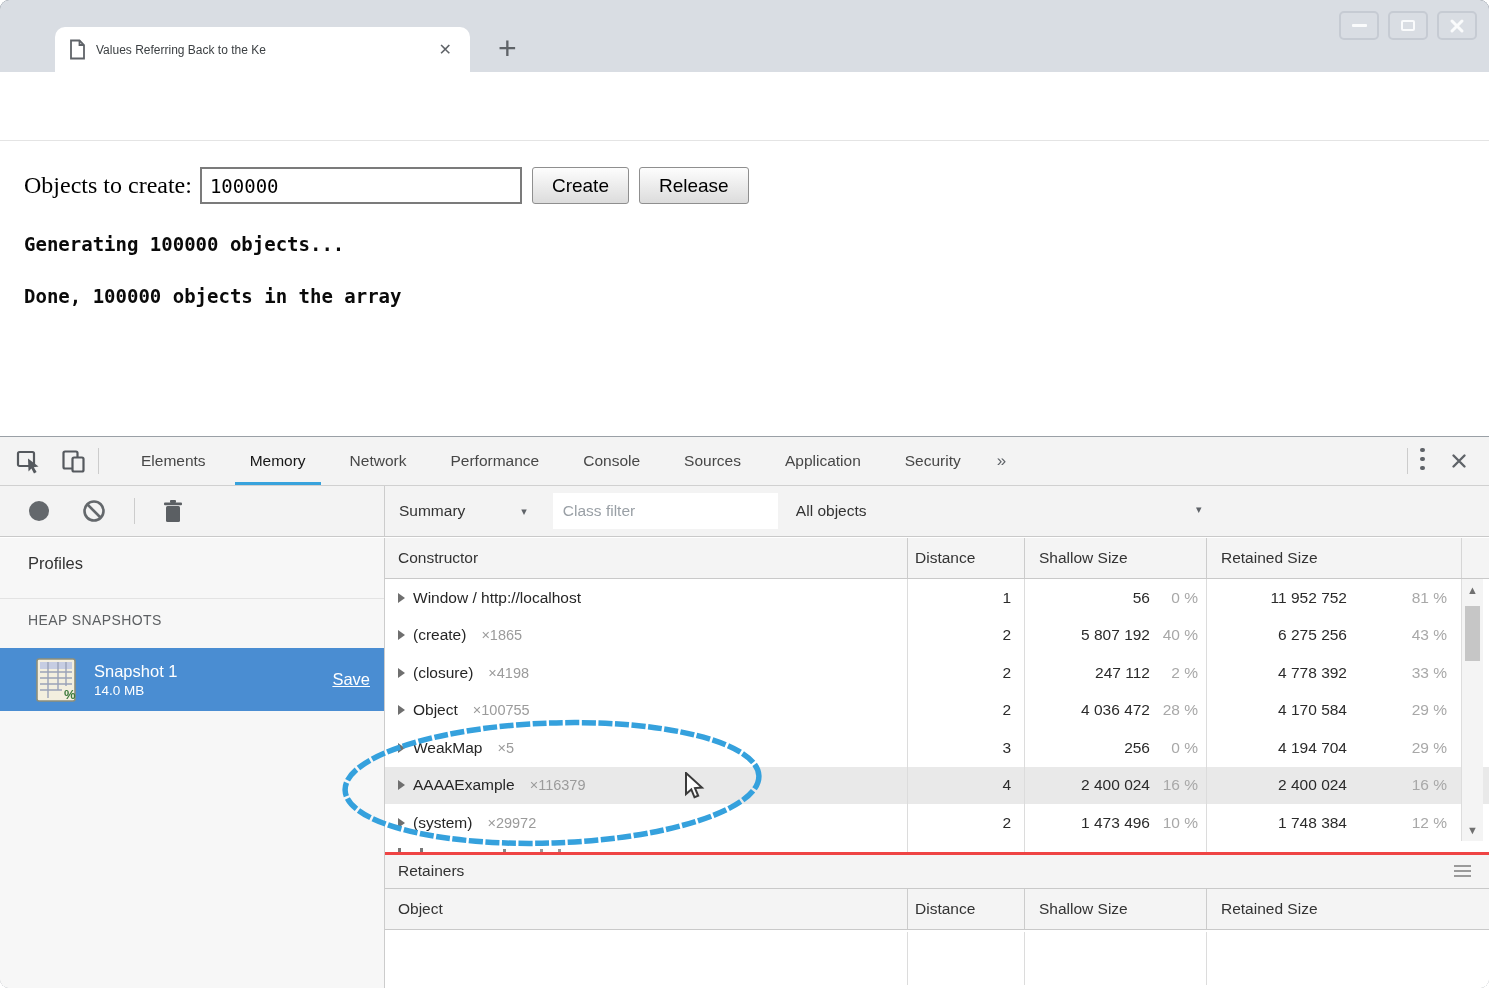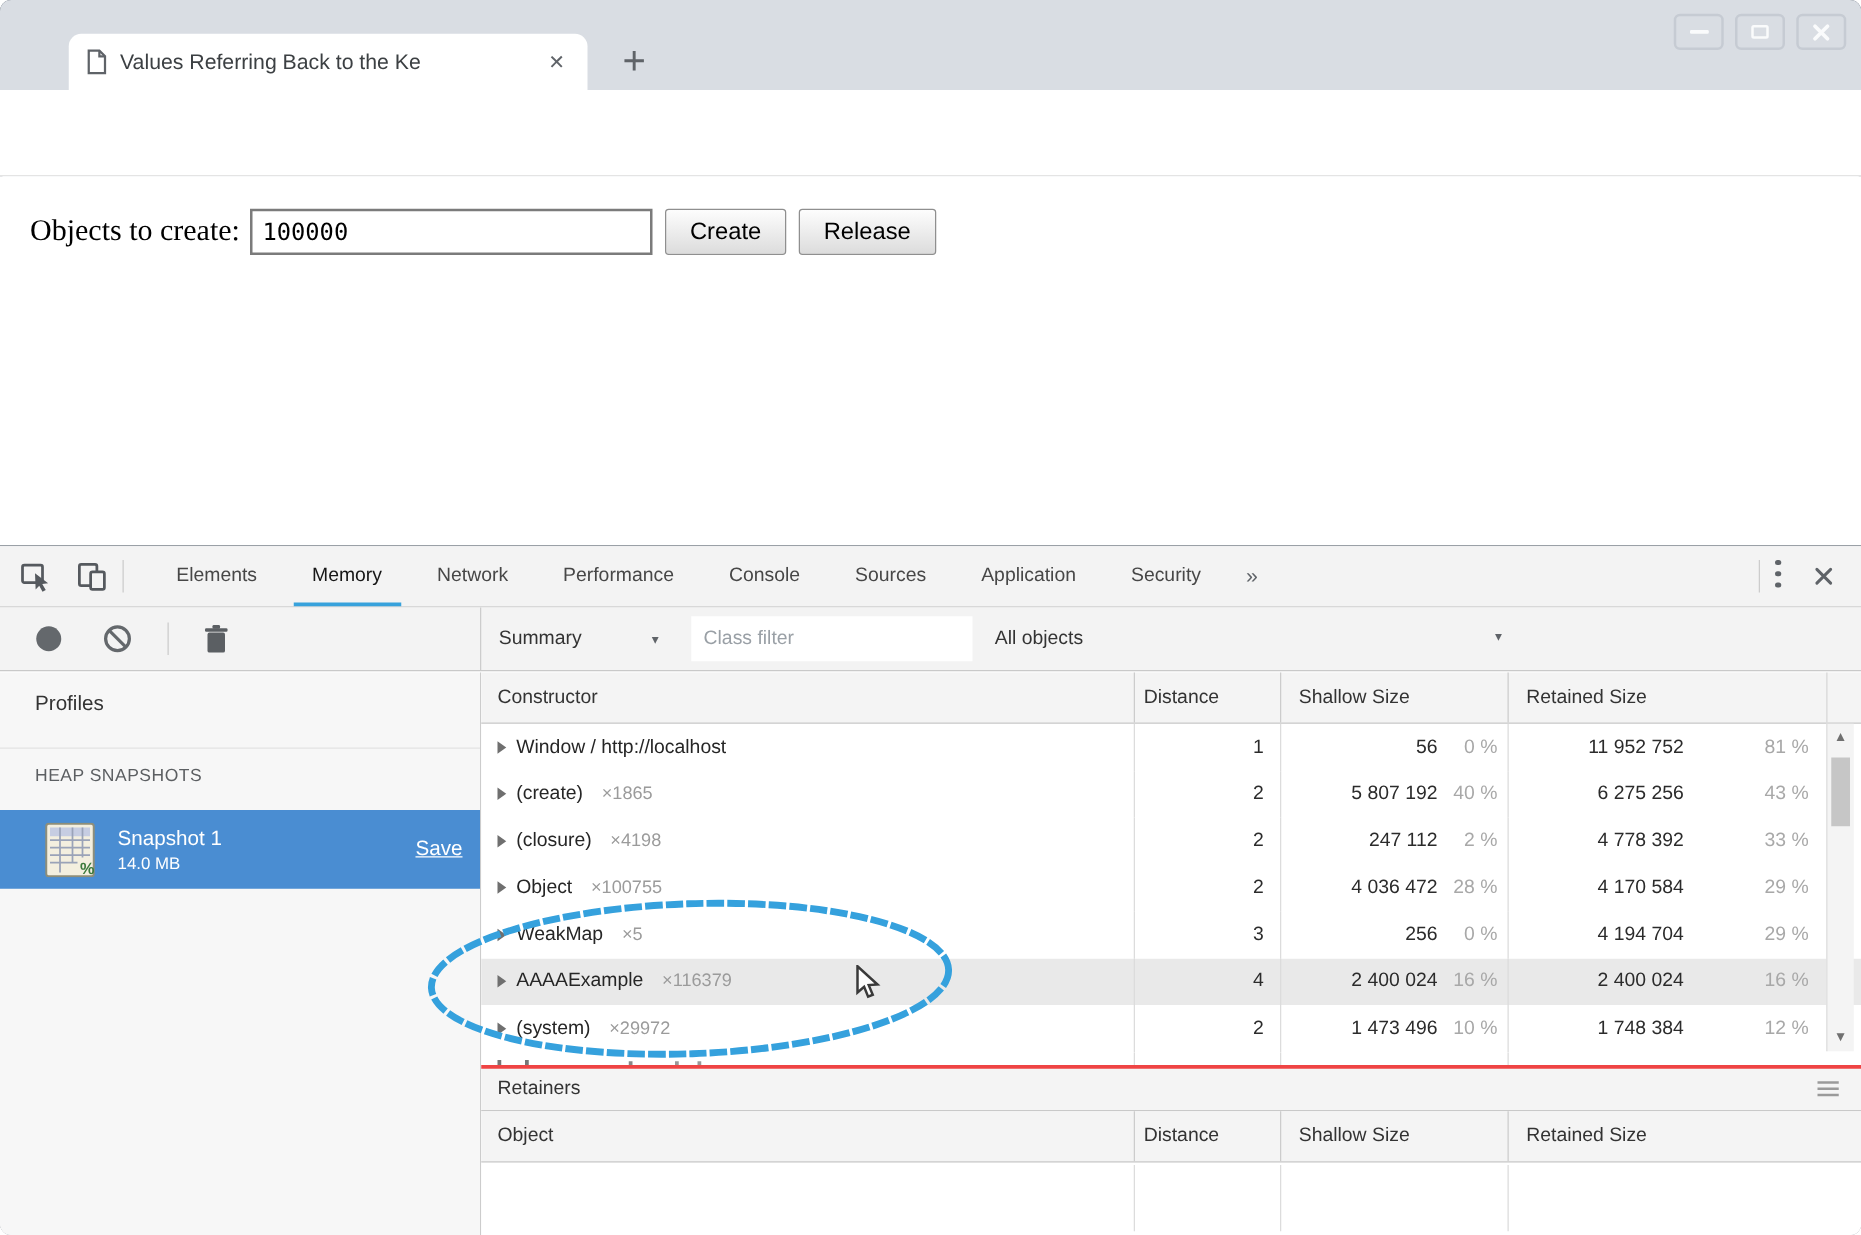--- a/index.html
+++ b/index.html
@@ -7,21 +7,21 @@
   body { font-family:"Liberation Sans", sans-serif; width:1489px; height:988px; position:relative; }
 
   .window { position:absolute; left:0; top:0; width:1489px; height:988px;
     border-radius:9px; overflow:hidden; background:#dadee4;
     box-shadow: inset 0 0 0 2px #4e5866; }
 
   
   .titlebar { position:absolute; left:0; top:0; width:100%; height:72px; background:#d9dde3; }
   .tab { position:absolute; left:55px; top:27px; width:415px; height:45px; background:#fff;
     border-radius:10px 10px 0 0; display:flex; align-items:center; padding:0 14px; }
-  .tab-title { flex:1; font-size:17px; color:#3c4043; white-space:nowrap; overflow:hidden; margin:1px 10px; }
+  .tab-title { flex:1; font-size:12px; color:#3c4043; white-space:nowrap; overflow:hidden; margin:1px 10px; }
   .tab-close { font-size:16px; color:#5f6368; padding:0 4px; cursor:default; }
   .new-tab { position:absolute; left:498px; top:30px; font-size:32px; font-weight:300; color:#5f6368; line-height:36px; }
   .win-controls { position:absolute; right:12px; top:11px; display:flex; gap:9px; }
   .win-btn { width:40px; height:29px; border:2px solid #c6cbd3; border-radius:5px;
     display:flex; align-items:center; justify-content:center; background:transparent; }
   .win-btn .bar { width:15px; height:3px; background:#fafbfc; border-radius:1px; }
   .win-btn .sq  { width:14px; height:11px; border:2.5px solid #fafbfc; border-radius:2px; }
 
   
   .navbar { position:absolute; left:0; top:72px; width:100%; height:69px; background:#fff;
@@ -228,20 +228,22 @@
       </div>
   </div>
 
   <div class="page">
     <div class="form-row">
       <span class="form-label">Objects to create:</span>
       <input class="obj-input" value="100000" style="">
       <button class="gtk-btn">Create</button>
       <button class="gtk-btn">Release</button>
     </div>
+    <div class="mono-line l1">Generating 100000 objects...</div>
+    <div class="mono-line l2">Done, 100000 objects in the array</div>
   </div>
 
   <div class="devtools">
 
     <div class="dt-tabbar">
       <div class="dt-left-icons">
         <span>
           <svg width="25" height="25" viewBox="0 0 25 25">
               <rect x="2" y="3" width="16" height="14" rx="1.5" fill="none" stroke="#55595e" stroke-width="2.2"></rect>
               <path d="M12 9.5 L22.5 17.5 L17.8 18.2 L20.6 23 L18 24.4 L15.4 19.5 L12.5 22.6 Z" fill="#55595e"></path>

